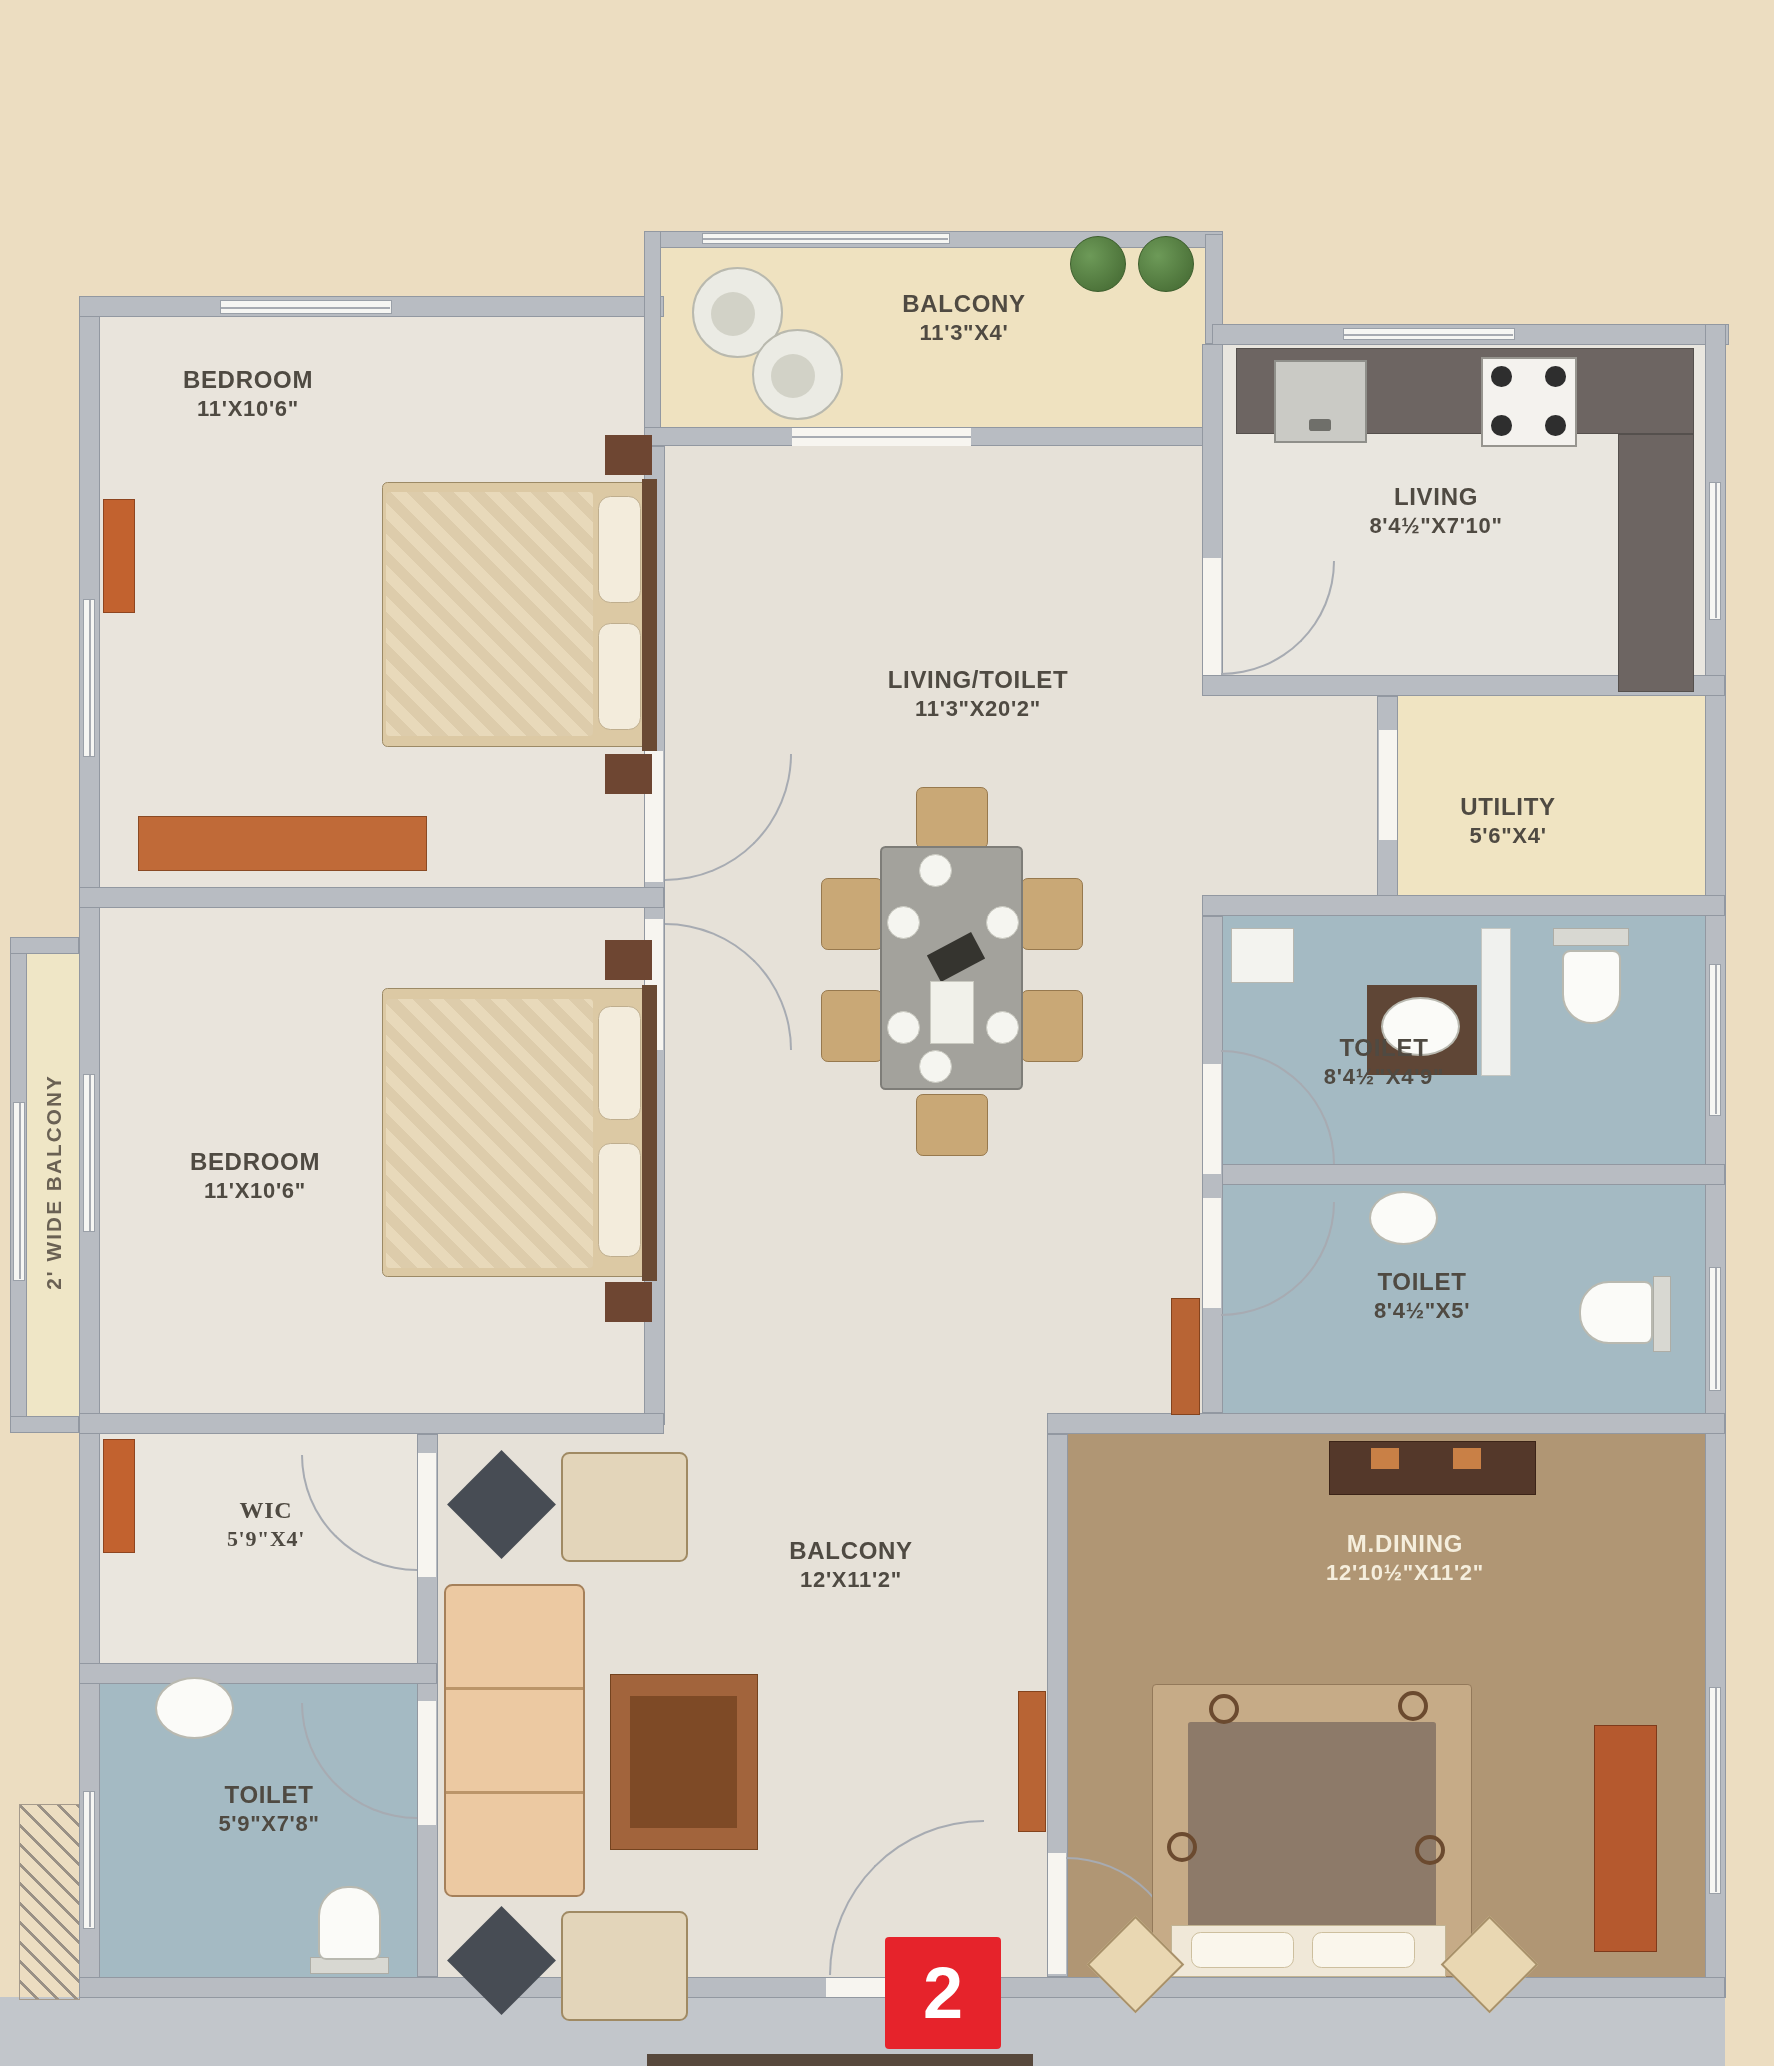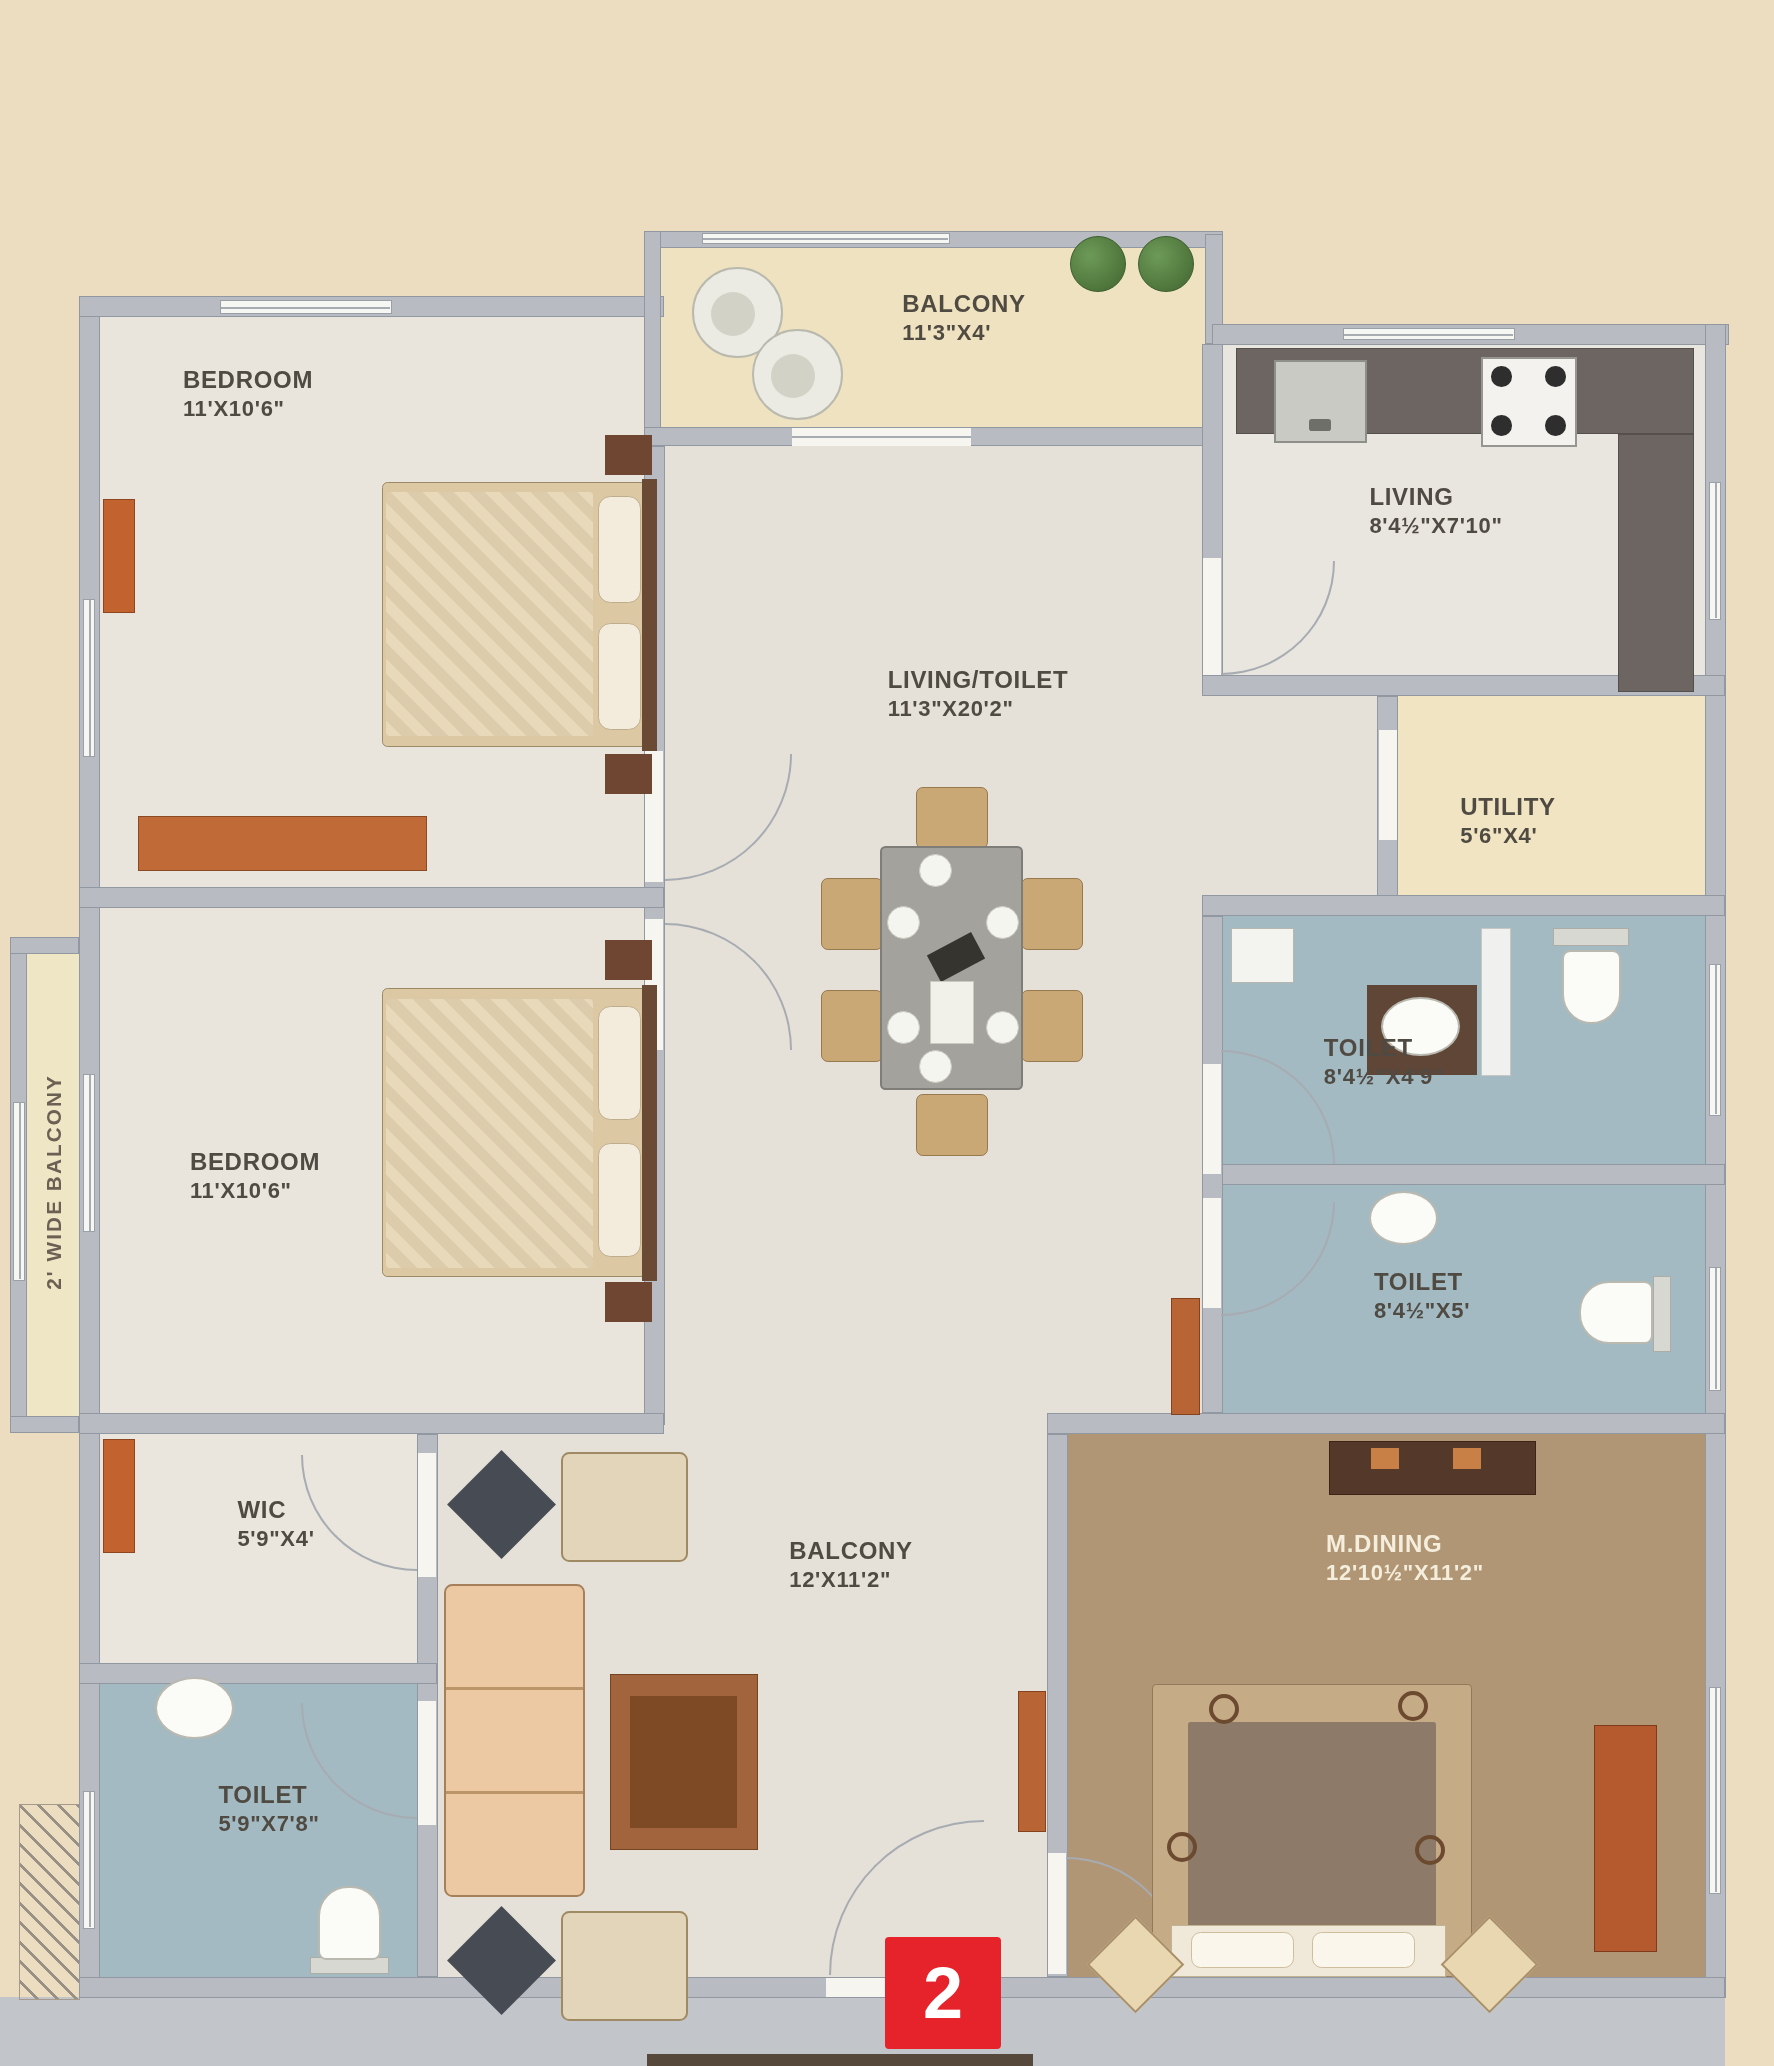--- a/index.html
+++ b/index.html
@@ -6,21 +6,21 @@
   body{background:#ecddc1;font-family:"Liberation Sans", sans-serif;}
   .stage{position:relative;width:1775px;height:2066px;background:#ecddc1;overflow:hidden;}
   .abs{position:absolute;box-sizing:border-box;}
   .floor{position:absolute;box-sizing:border-box;}
   .wall{position:absolute;box-sizing:border-box;background:#b8bcc2;border:1.4px solid #9298a1;}
   .gap{position:absolute;box-sizing:border-box;background:#f7f5f0;}
   .window{position:absolute;box-sizing:border-box;background:#f6f6f3;border:1.4px solid #9aa0a8;}
   .winline{position:absolute;background:#a7abb2;}
   .arc{position:absolute;box-sizing:border-box;background:transparent;}
   .furn{position:absolute;box-sizing:border-box;}
-  .label{position:absolute;transform:translateX(-50%);text-align:left;font-weight:bold;font-size:24px;line-height:1.25;color:#4f4a42;white-space:nowrap;letter-spacing:0.7px;}
+  .label{position:absolute;transform:translateX(-50%);text-align:center;font-weight:bold;font-size:24px;line-height:1.25;color:#4f4a42;white-space:nowrap;letter-spacing:0.7px;}
   .label .dims{display:block;font-size:22px;}
   .label.light{color:#f5eedd;}
   .vlabel{position:absolute;transform:translate(-50%,-50%) rotate(-90deg);font-weight:bold;font-size:20.7px;color:#6a6154;white-space:nowrap;letter-spacing:2.1px;}
   .titlebox{position:absolute;left:65px;top:88px;width:647px;height:134px;background:#fdfdfc;border:4.1px solid #d2804d;display:flex;align-items:baseline;justify-content:center;gap:15px;padding-top:26px;}
   .titlebox .tname{font-size:45px;font-weight:600;color:#565656;}
   .titlebox .tdiv{font-size:41px;color:#8a8a8a;font-weight:300;}
   .titlebox .tarea{font-size:72px;font-weight:bold;color:#3f3f3f;letter-spacing:1.4px;}
   .titlebox .tunit{font-size:37px;font-style:italic;color:#4f4f4f;margin-left:-8.3px;}
   .badge{position:absolute;left:885px;top:1937px;width:116px;height:112px;background:#e6232b;color:#ffffff;font-weight:bold;font-size:72px;display:flex;align-items:center;justify-content:center;border-radius:4.1px;}
   .ellipse{border-radius:50%;}
@@ -251,21 +251,21 @@
     <span class="dims">8'4½"X4'9"</span>
   </div>
   <div class="label" style="left:1422px;top:1267px;">
     <span>TOILET</span>
     <span class="dims">8'4½"X5'</span>
   </div>
   <div class="label" style="left:255px;top:1147px;">
     <span>BEDROOM</span>
     <span class="dims">11'X10'6"</span>
   </div>
-  <div class="label" style="left:276px;top:1495px;">
+  <div class="label" style="left:266px;top:1495px;font-family:Liberation Serif, serif;">
     <span>WIC</span>
     <span class="dims">5'9"X4'</span>
   </div>
   <div class="label" style="left:269px;top:1780px;">
     <span>TOILET</span>
     <span class="dims">5'9"X7'8"</span>
   </div>
   <div class="label" style="left:851px;top:1536px;">
     <span>BALCONY</span>
     <span class="dims">12'X11'2"</span>

